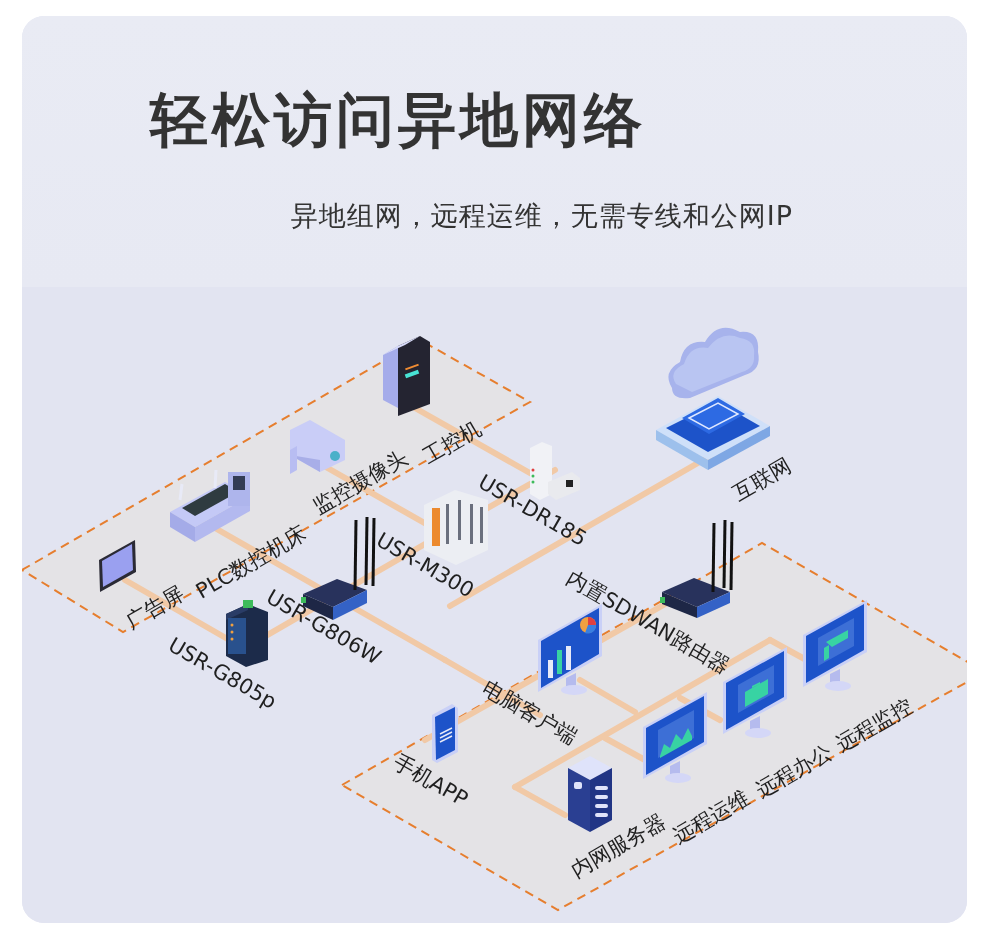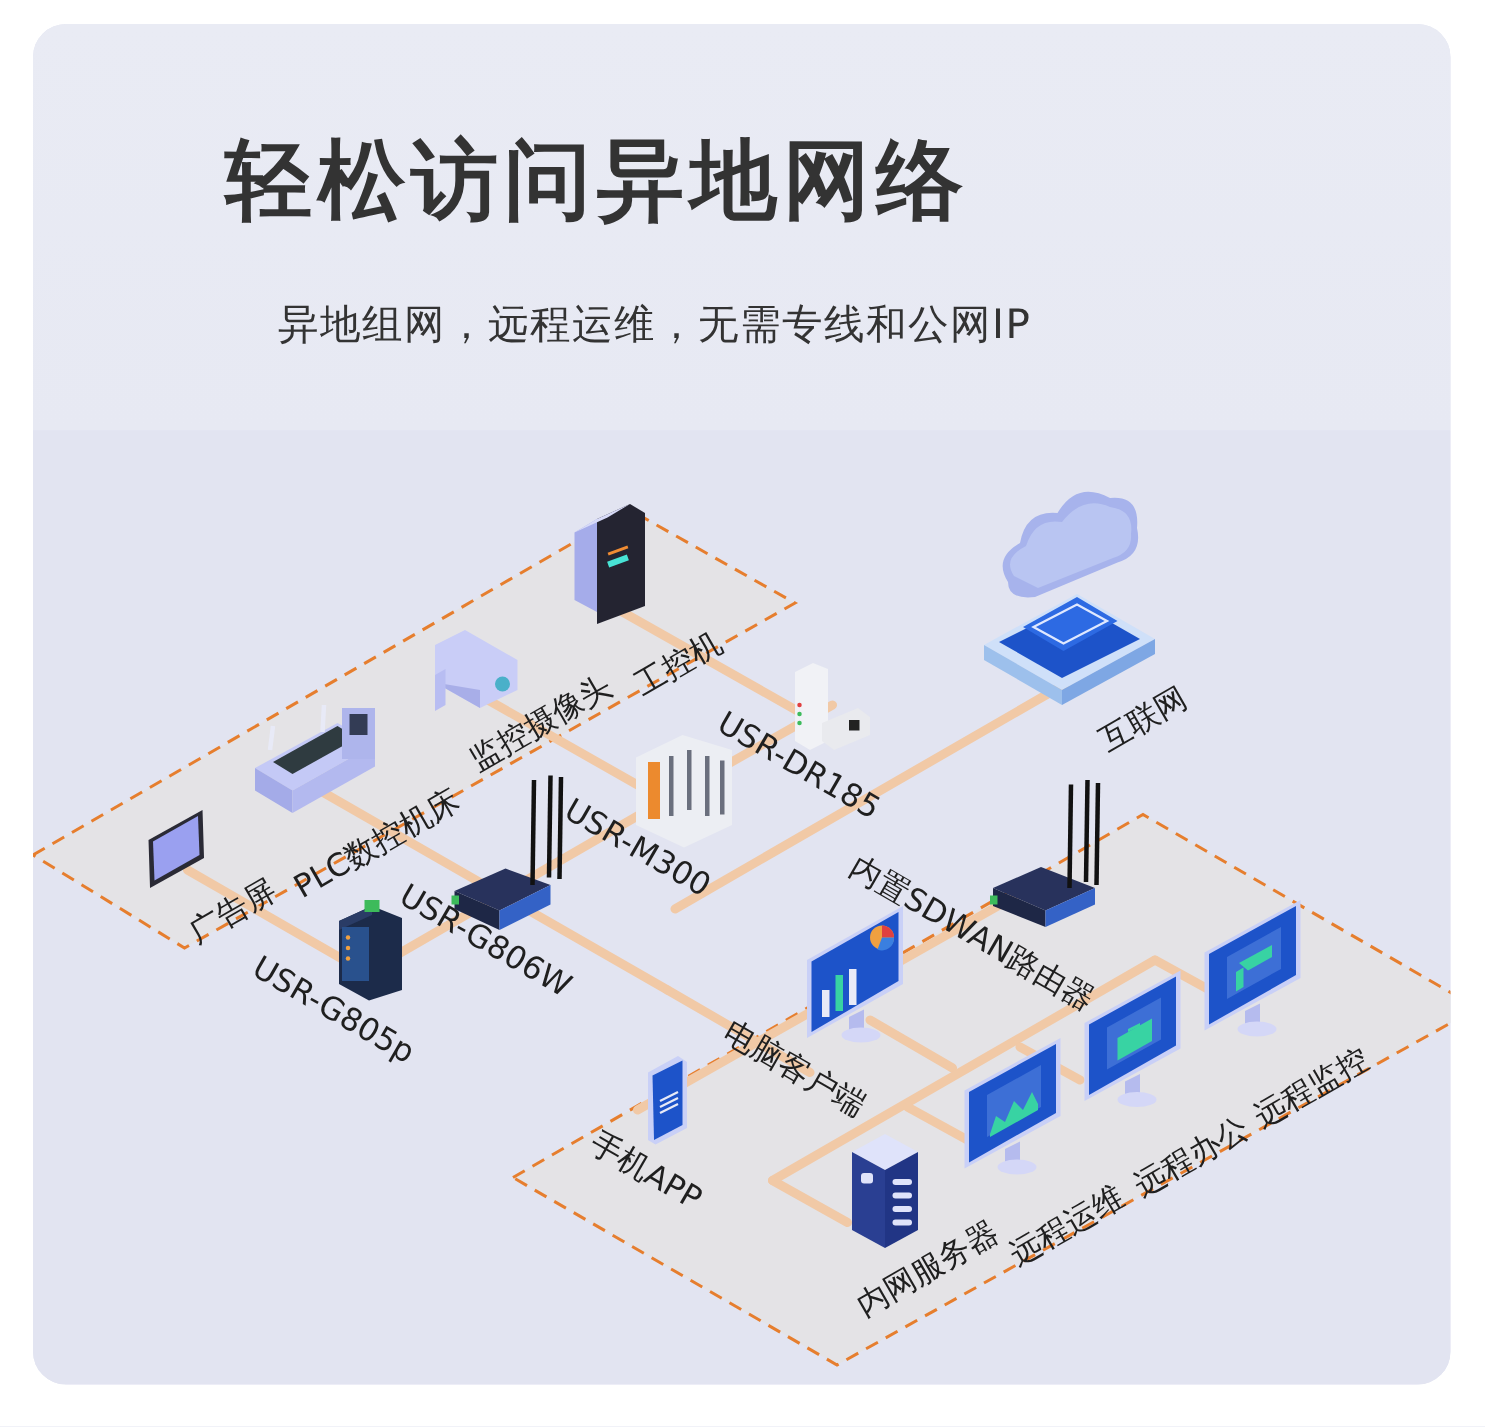--- a/index.html
+++ b/index.html
@@ -5,22 +5,22 @@
   html, body { margin:0; padding:0; }
   body { width:990px; height:951px; background:#ffffff; position:relative; overflow:hidden;
          font-family:"DejaVu Sans","Liberation Sans",sans-serif; }
   .card { position:absolute; left:22px; top:16px; width:945px; height:907px;
           border-radius:22px; overflow:hidden; background:#e2e4f1; }
   .card-top { position:absolute; left:0; top:0; width:100%; height:271px;
               background:linear-gradient(180deg,#e9ebf4 0%,#e7e9f3 100%); }
   .card-bottom { position:absolute; left:0; top:271px; width:100%; height:636px; background:#e2e4f1; }
   .title { position:absolute; left:0; top:82px; width:796px; text-align:center;
            font-size:58px; font-weight:bold; color:#333333; letter-spacing:4px; }
-  .subtitle { position:absolute; left:0; top:198px; width:793px; text-align:center;
-              font-size:27px; color:#333333; letter-spacing:1px;padding-left:40px; }
+  .subtitle { position:absolute; left:0; top:198px; width:793px; text-align:right;
+              font-size:27px; color:#333333; letter-spacing:1px; }
   svg.scene { position:absolute; left:0; top:0; width:990px; height:951px; }
   .lbl { position:absolute; white-space:nowrap; color:#1f1f1f; font-size:21px;
          transform-origin:left center; line-height:1; }
   .up   { transform:rotate(-30deg); }
   .down { transform:rotate(30deg); }
 </style>
 </head>
 <body>
 
 <div class="card">

